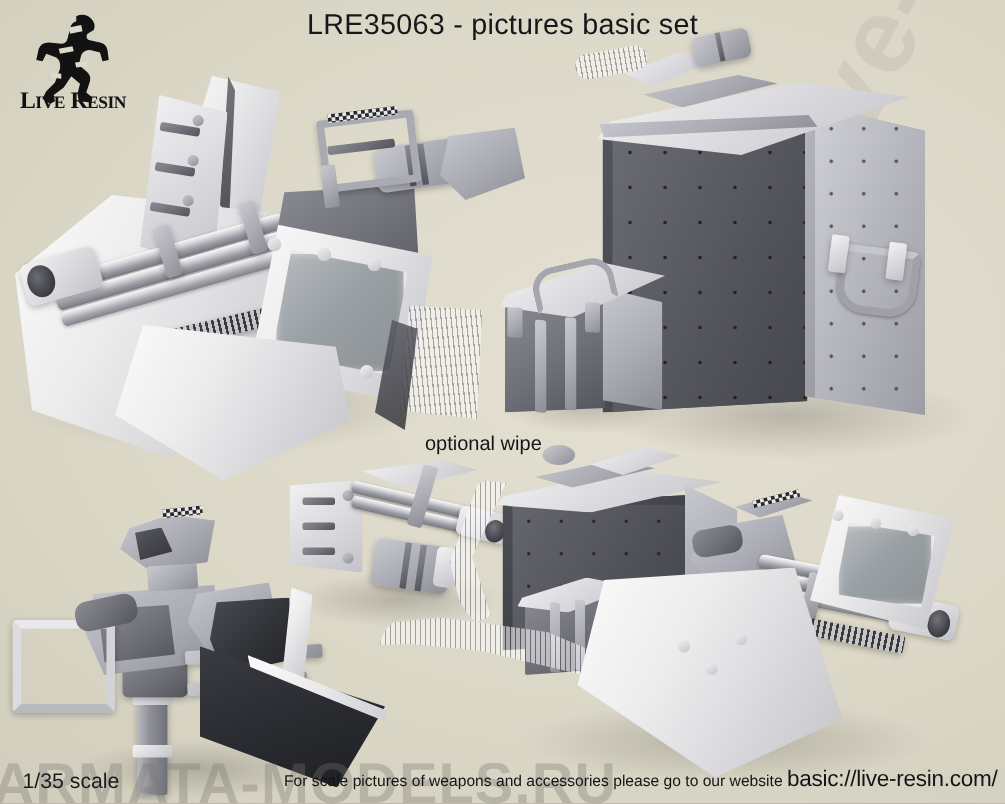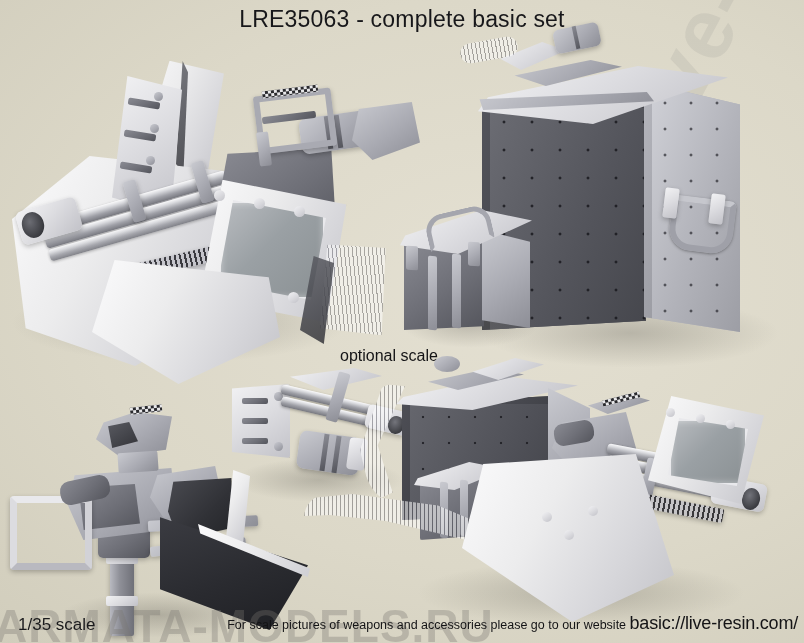--- a/index.html
+++ b/index.html
@@ -148,22 +148,34 @@
     pointer-events: none;
   }
 </style>
 </head>
 <body>
 
 <div id="sheet">
 
   <div id="wm-main" class="wm-diag">live-resin.com</div>
 
-
-  <div id="title">LRE35063 - complete basic set</div>
+  <div id="logo">
+    <svg viewBox="0 0 104 84" width="104" height="84">
+      <g fill="#121212">
+        <path d="M47 7 q7-3 12 2 q4 4 2 9 l-5 3 q-2 3 1 5 l9 2 q5 1 6 6 l1 8 l-5 1 l-2-7 l-8-2 q-5 0 -7 4 l-2 8 l6 5 q4 3 3 8 l-3 9 l5 4 l-1 4 l-10-1 l-1-6 l2-8 l-7-6 l-6 9 l-8 6 l1 5 l-4 2 l-6-4 l3-6 l7-7 l4-11 q1-6 -3-9 l-8-3 l-3 6 l-5-1 l2-9 q2-5 8-5 l10 1 q4 0 5-4 l2-8 q1-5 5-6 z"></path>
+        <path d="M41 16 l10-2 l1 5 l-10 2 z" fill="#dedacb"></path>
+        <path d="M33 33 l11-2 l1 4 l-11 2 z" fill="#dedacb"></path>
+        <path d="M46 44 l9-1 l1 4 l-9 1 z" fill="#dedacb"></path>
+        <path d="M27 52 l8 1 l0 4 l-8-1 z" fill="#dedacb"></path>
+      </g>
+      <text class="logo-word" x="2" y="80">L<tspan class="sm">IVE</tspan> R<tspan class="sm">ESIN</tspan></text>
+    </svg>
+  </div>
+
+  <div id="title">LRE35063 - pictures basic set</div>
 
   <div class="part" style="left:0;top:28px;width:420px;height:330px;">
 
     <div class="shadow-blob" style="left:10px;top:255px;width:340px;height:80px;"></div>
 
     <div class="part shield" style="left:135px;top:32px;width:92px;height:118px;
                 clip-path:polygon(42% 0,100% 14%,74% 100%,0 86%);
                 transform:rotate(-4deg);"></div>
     <div class="part m-vdk" style="left:176px;top:33px;width:12px;height:112px;
                 clip-path:polygon(55% 0,100% 10%,62% 100%,0 92%);opacity:.82;"></div>
@@ -286,21 +298,21 @@
     <div class="part" style="left:28px;top:20px;width:56px;height:26px;
                 border:5px solid #a5a6ae;border-radius:18px 18px 4px 4px;
                 border-bottom-color:transparent;background:transparent;transform:rotate(-13deg);"></div>
 
     <div class="part m-md rnd2" style="left:8px;top:56px;width:12px;height:24px;transform:skewY(4deg);"></div>
     <div class="part m-md rnd2" style="left:70px;top:52px;width:12px;height:24px;transform:skewY(4deg);"></div>
     <div class="part m-md rnd2" style="left:30px;top:66px;width:9px;height:74px;transform:skewY(4deg);"></div>
     <div class="part m-md rnd2" style="left:54px;top:64px;width:9px;height:74px;transform:skewY(4deg);"></div>
   </div>
 
-  <div id="optional-wipe">optional scale</div>
+  <div id="optional-wipe">optional wipe</div>
 
   <div class="part" style="left:228px;top:366px;width:186px;height:126px;">
 
     <div class="shadow-blob" style="left:6px;top:92px;width:170px;height:44px;"></div>
 
     <div class="part m-lt rnd3 sh" style="left:4px;top:18px;width:58px;height:74px;
                 clip-path:polygon(0 6%,100% 0,100% 100%,0 92%);"></div>
     <div class="part m-dk rnd2" style="left:14px;top:32px;width:26px;height:6px;"></div>
     <div class="part m-dk rnd2" style="left:14px;top:52px;width:26px;height:6px;"></div>
     <div class="part m-dk rnd2" style="left:14px;top:72px;width:26px;height:6px;"></div>

